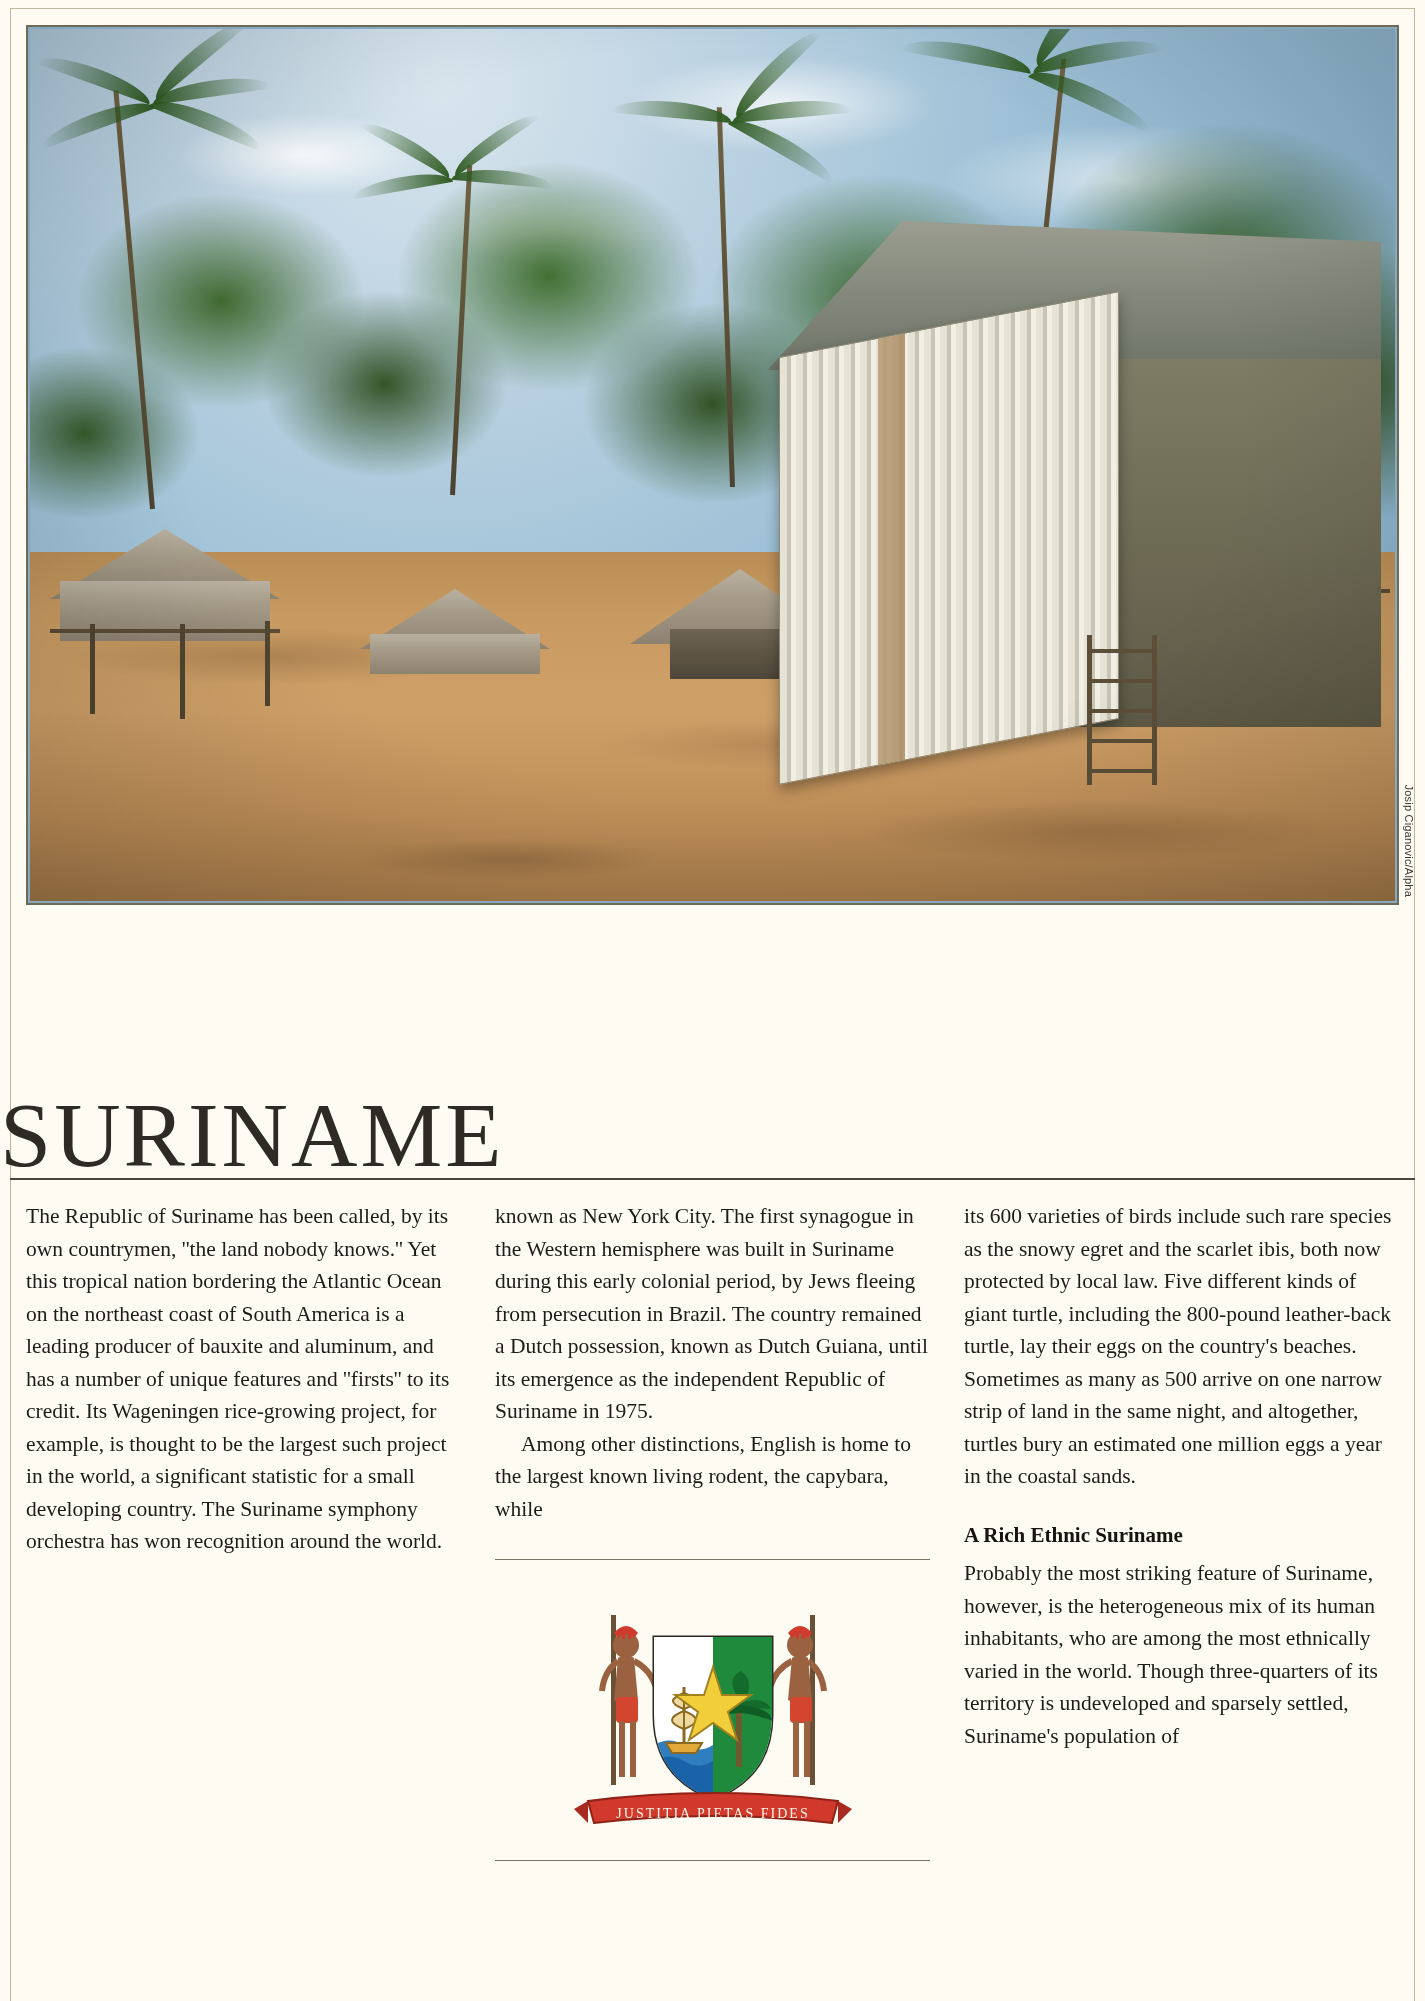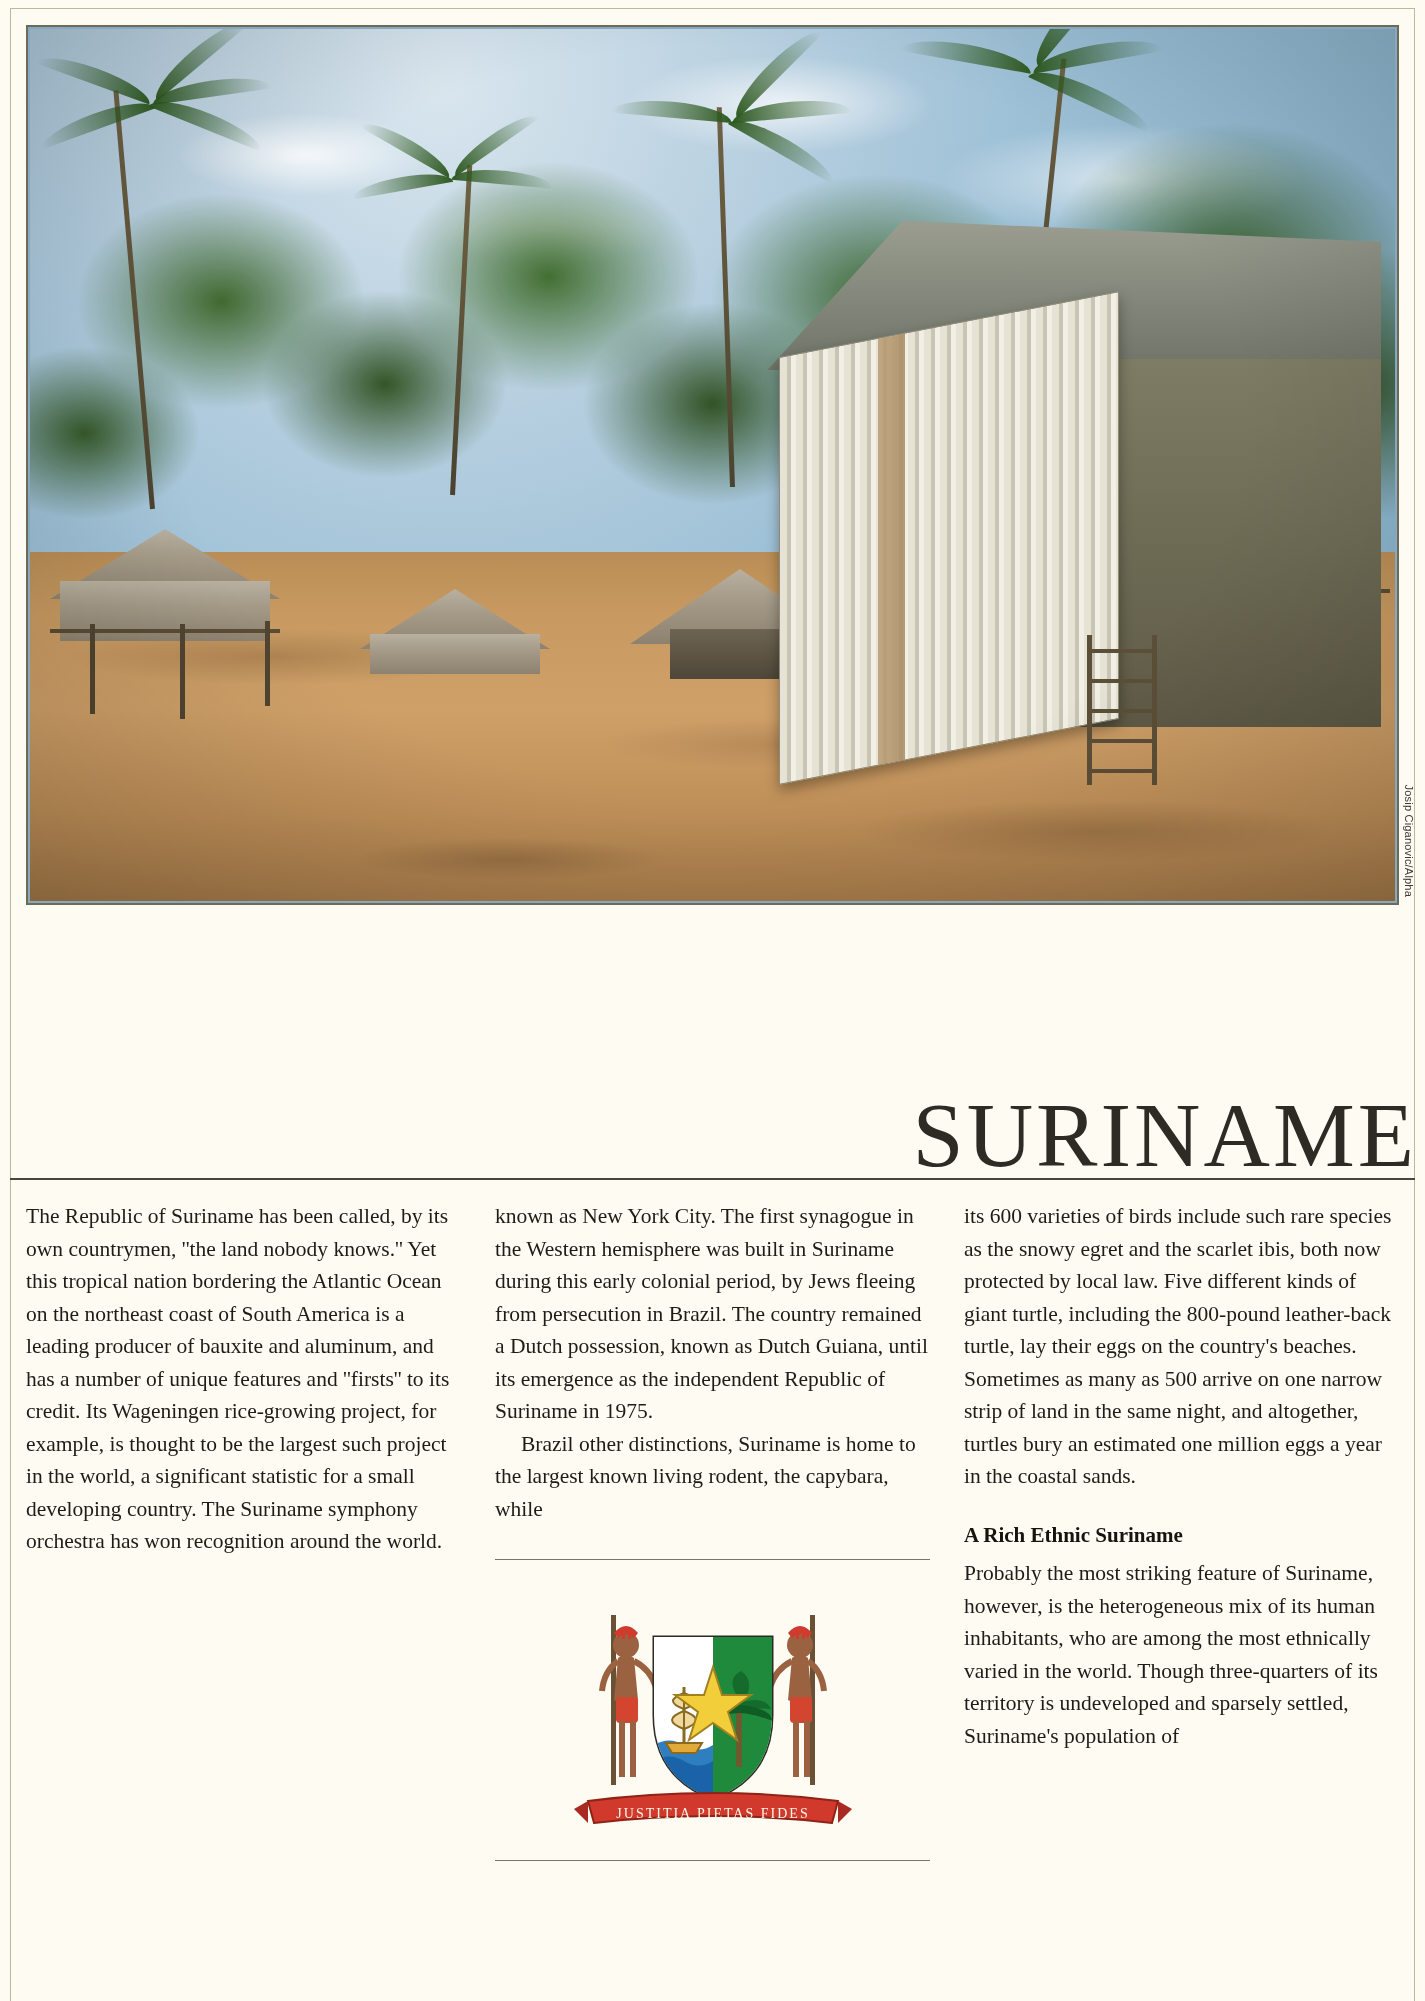--- a/index.html
+++ b/index.html
@@ -219,21 +219,21 @@
     letter-spacing: .2px;
     color: #3a3a34;
     white-space: nowrap;
   }
 
   
   .title {
     position: absolute;
     left: 0; right: 8px;
     top: 1020px;
-    text-align: right;
+    text-align: left;
     font-family: "Liberation Serif", serif;
     font-size: 92px;
     letter-spacing: 3px;
     color: #2e2b25;
     font-weight: 400;
   }
 
   
   .hr-main {
     position: absolute;
@@ -390,21 +390,21 @@
   <div class="hr-main"></div>
 
   <div class="cols">
 
     <div class="col">
       <p class="noindent">The Republic of Suriname has been called, by its own countrymen, ''the land nobody knows.'' Yet this tropical nation bordering the Atlantic Ocean on the northeast coast of South America is a leading producer of bauxite and aluminum, and has a number of unique features and ''firsts'' to its credit. Its Wageningen rice-growing project, for example, is thought to be the largest such project in the world, a significant statistic for a small developing country. The Suriname symphony orchestra has won recognition around the world.</p>
     </div>
 
     <div class="col">
       <p class="noindent">known as New York City. The first synagogue in the Western hemisphere was built in Suriname during this early colonial period, by Jews fleeing from persecution in Brazil. The country remained a Dutch possession, known as Dutch Guiana, until its emergence as the independent Republic of Suriname in 1975.</p>
-      <p>Brazil other distinctions, Suriname is home to the largest known living rodent, the capybara, while</p>
+      <p>Among other distinctions, English is home to the largest known living rodent, the capybara, while</p>
 
       <div class="crest-rule"></div>
       <div class="crest-wrap">
         <svg class="crest" viewBox="0 0 330 270">
 
           <g>
             <rect x="63" y="40" width="5" height="170" fill="#6a5135"></rect>
             <circle cx="78" cy="70" r="13" fill="#9a6240"></circle>
             <path d="M66 58 q12 -14 24 0 l-4 5 q-8 -8 -16 0 z" fill="#cf3b2c"></path>
             <rect x="74" y="52" width="3" height="12" fill="#cf3b2c"></rect>

